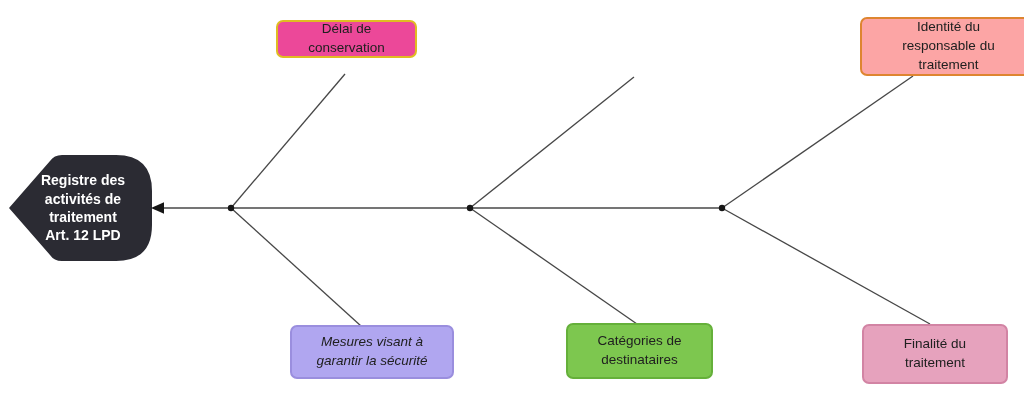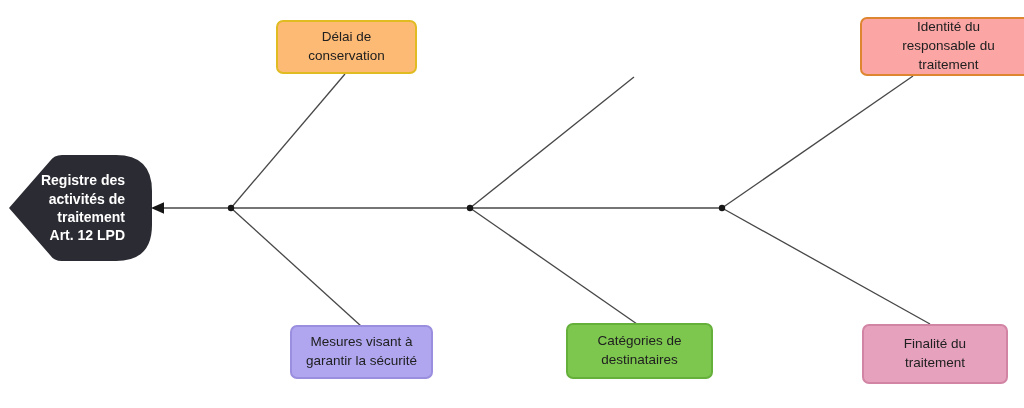--- a/index.html
+++ b/index.html
@@ -42,21 +42,21 @@
   }
   #head-label {
     position: absolute;
     left: 22px;
     top: 163px;
     width: 122px;
     height: 90px;
     display: flex;
     align-items: center;
     justify-content: center;
-    text-align: right;
+    text-align: center;
     font-size: 14px;
     font-weight: bold;
     line-height: 1.32;
     white-space: pre-line;
     z-index: 3;
   }
 </style>
 </head>
 <body>
 
@@ -79,33 +79,33 @@
     <circle cx="231" cy="208" r="3.2" style="fill: rgb(22, 22, 22);"></circle>
     <circle cx="470" cy="208" r="3.2" style="fill: rgb(22, 22, 22);"></circle>
     <circle cx="722" cy="208" r="3.2" style="fill: rgb(22, 22, 22);"></circle>
   </svg>
 
   <div id="head-label" style="color: rgb(255, 255, 255);">Registre des
 activités de
 traitement
 Art. 12 LPD</div>
 
-  <div class="node-box" style="left: 276px; top: 20px; width: 141px; height: 54px; background-color: #fdba74; border-color: rgb(224, 188, 34);">
+  <div class="node-box" style="left: 276px; top: 20px; width: 141px; height: 38px; background-color: #ec4899; border-color: rgb(224, 188, 34);">
     <span class="node-label">Délai de
 conservation</span>
   </div>
 
 
   <div class="node-box" style="left: 860px; top: 17px; width: 177px; height: 59px; background-color: #fca5a5; border-color: rgb(222, 133, 48);">
     <span class="node-label">Identité du
 responsable du
 traitement</span>
   </div>
 
-  <div class="node-box" style="left: 290px; top: 325px; width: 143px; height: 54px; background-color: rgb(176, 166, 240); border-color: rgb(154, 142, 222);">
+  <div class="node-box" style="left: 290px; top: 325px; width: 164px; height: 54px; background-color: rgb(176, 166, 240); border-color: rgb(154, 142, 222); font-style: italic;">
     <span class="node-label">Mesures visant à
 garantir la sécurité</span>
   </div>
 
   <div class="node-box" style="left: 566px; top: 323px; width: 147px; height: 56px; background-color: rgb(125, 199, 79); border-color: rgb(101, 176, 58);">
     <span class="node-label">Catégories de
 destinataires</span>
   </div>
 
   <div class="node-box" style="left: 862px; top: 324px; width: 146px; height: 60px; background-color: rgb(230, 162, 189); border-color: rgb(210, 132, 164);">

